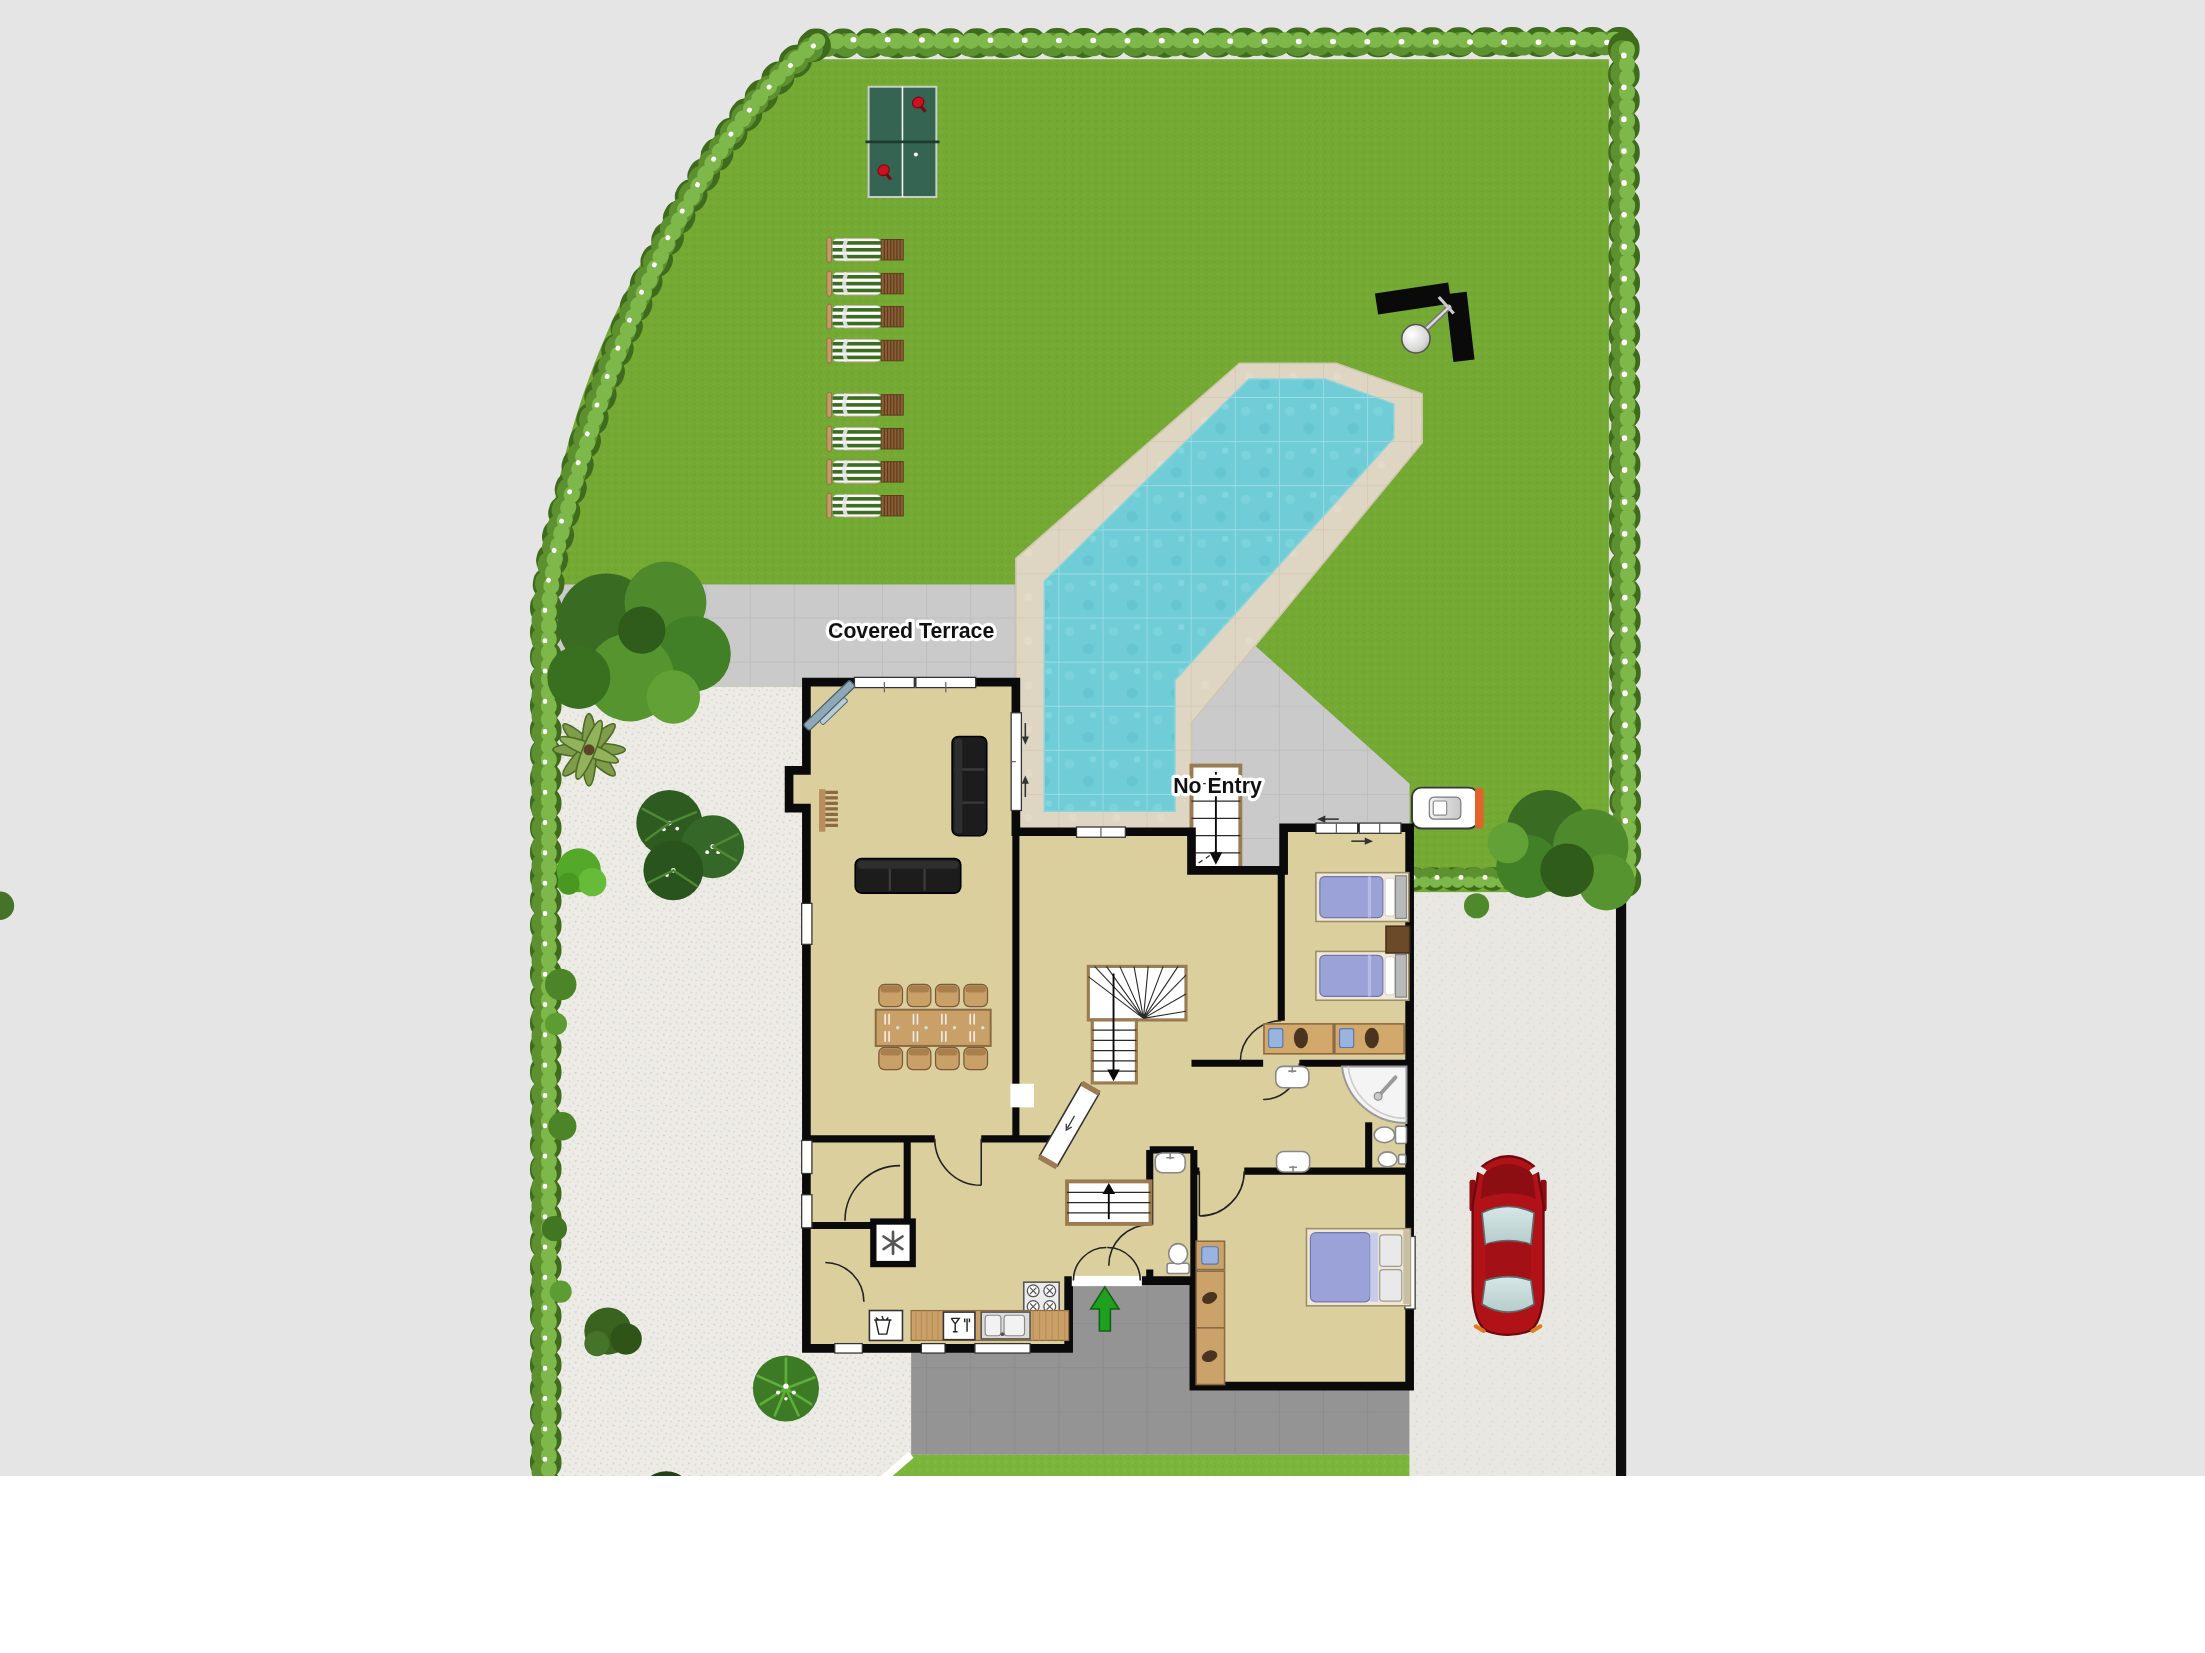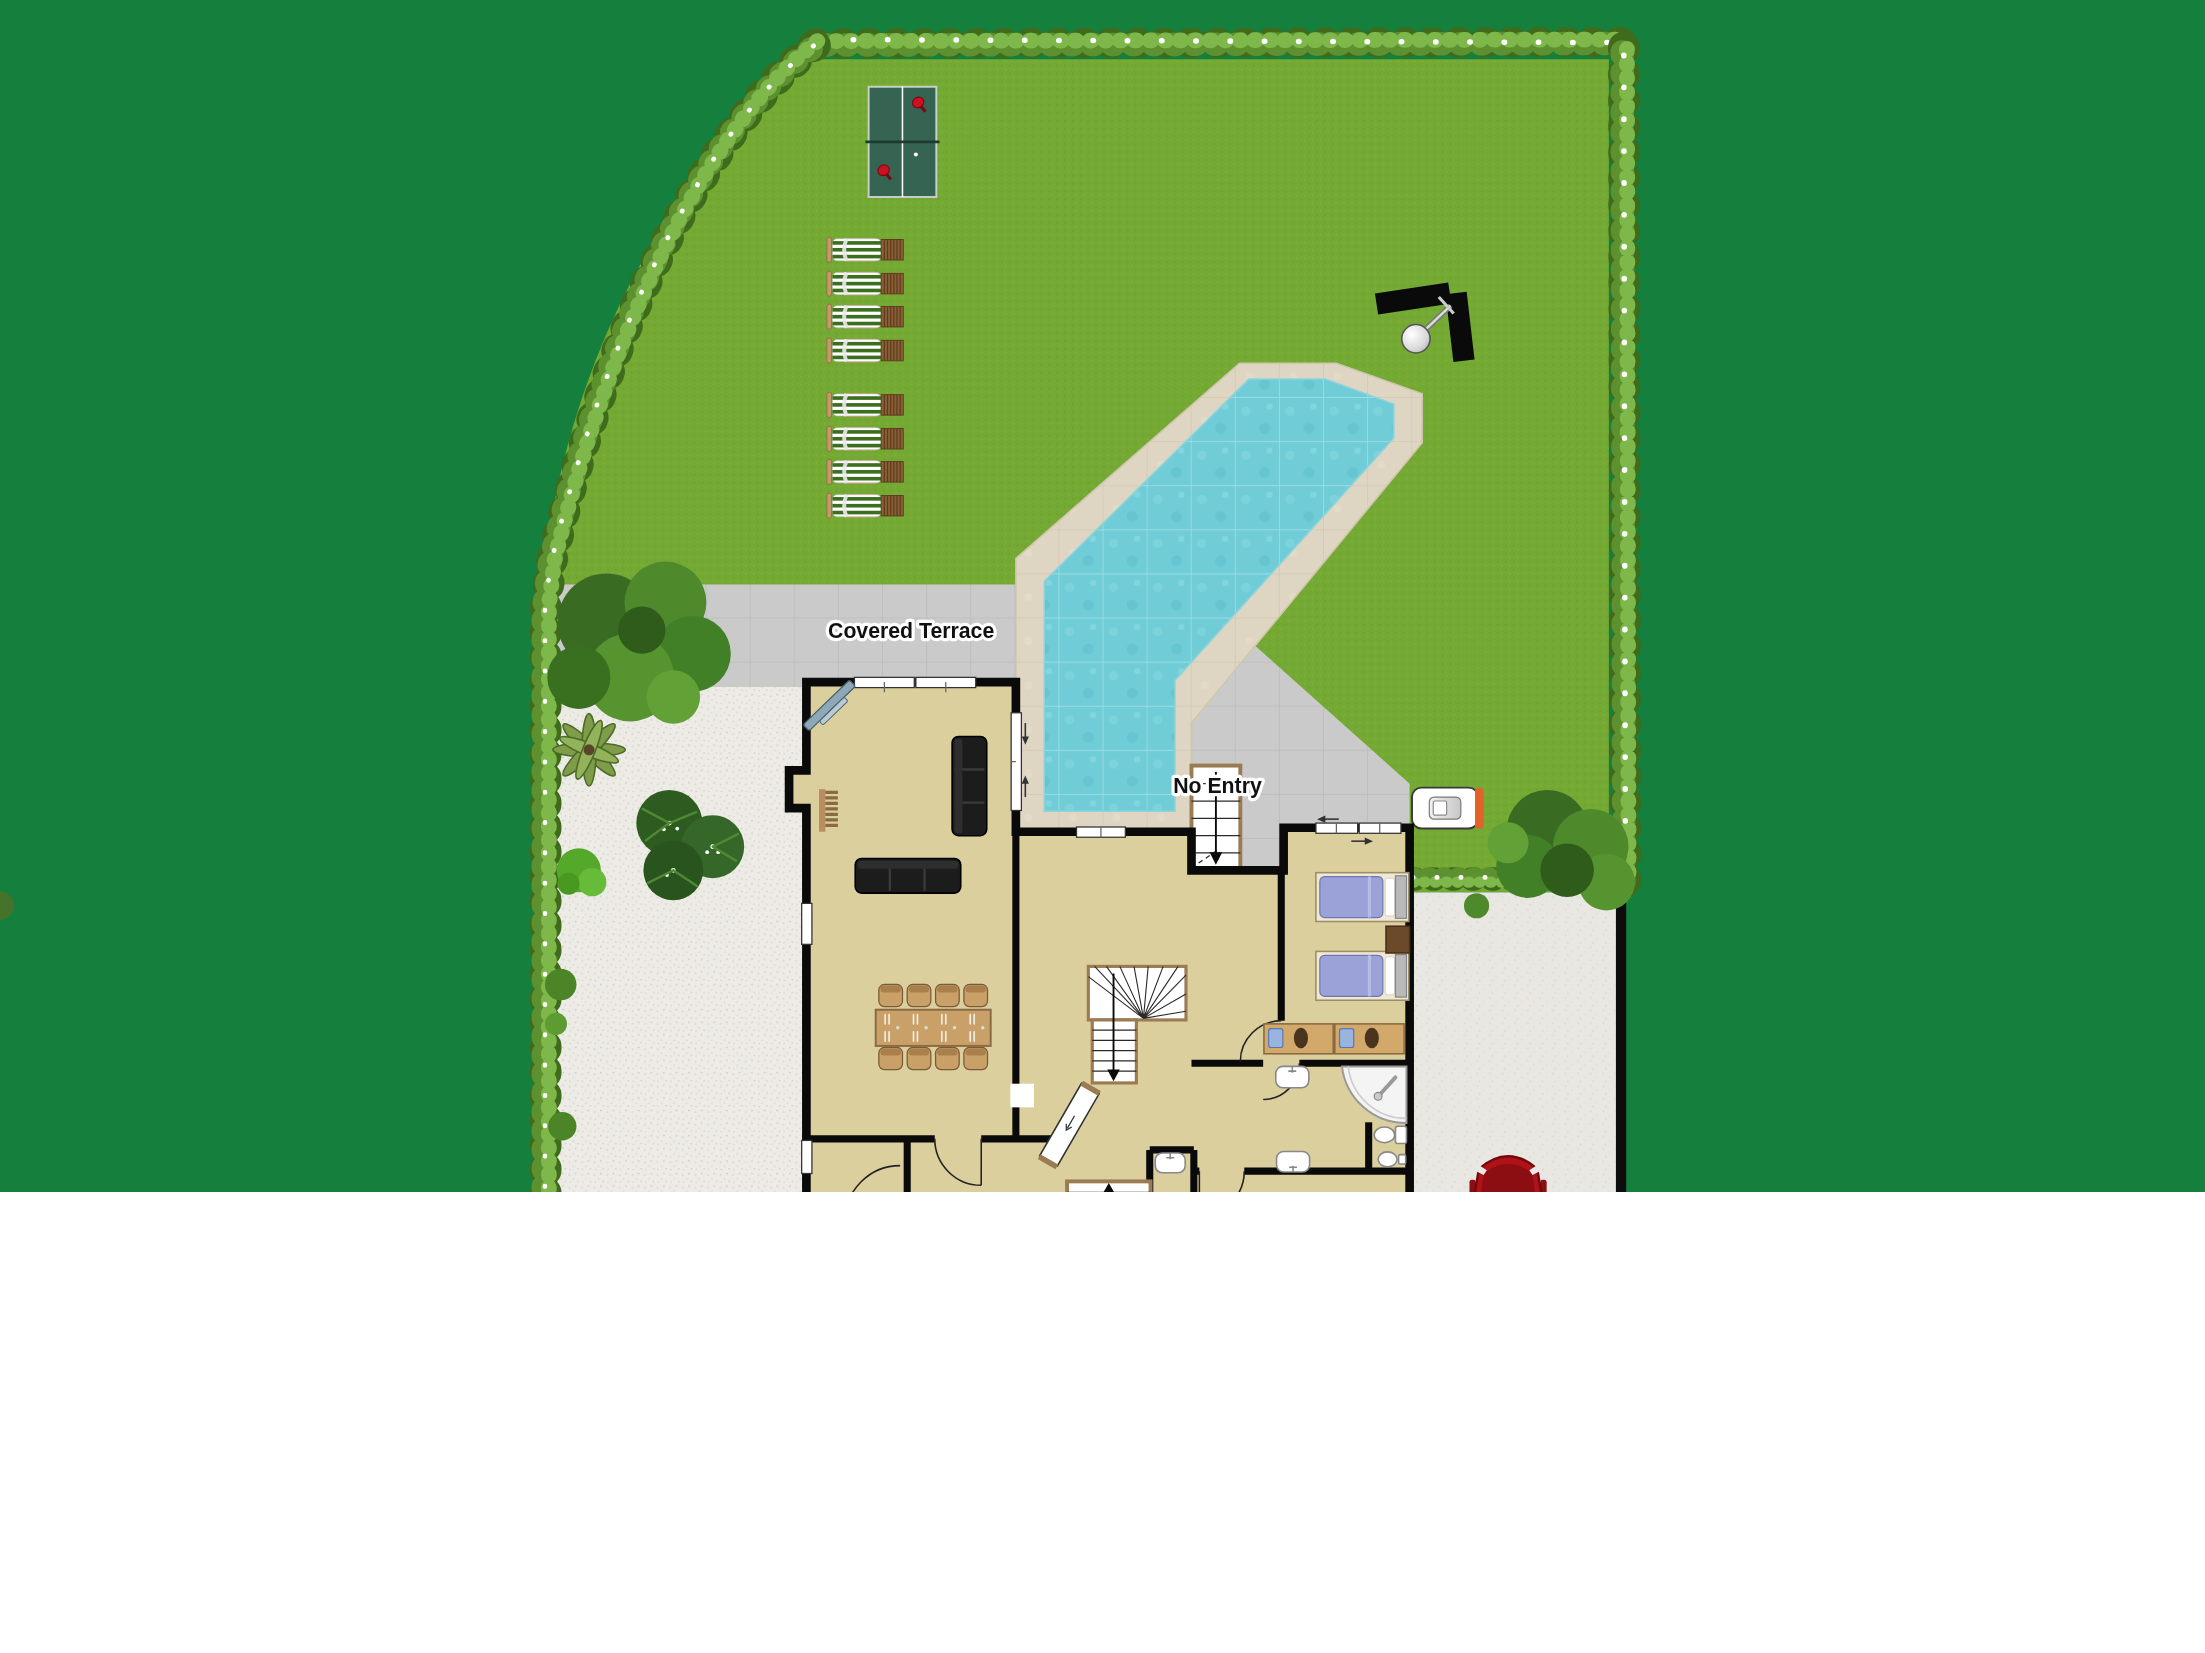--- a/index.html
+++ b/index.html
@@ -1,16 +1,16 @@
 <!DOCTYPE html>
 <html style="font-size:12.6px"><head>
 <meta charset="utf-8">
 <style>
   html,body{margin:0;padding:0;background:#ffffff;}
-  .stage{position:relative;width:2205px;height:1192px;background:#15803d;overflow:hidden;
+  .stage{position:relative;width:2205px;height:1476px;background:#e5e5e5;overflow:hidden;
          font-family:"Liberation Sans", sans-serif;text-decoration:underline;}
   svg{position:absolute;left:0;top:0;}
   text.plan-label{font-family:"Liberation Sans", sans-serif;font-weight:bold;fill:#111;
                   paint-order:stroke;stroke:#ffffff;stroke-width:8;stroke-linejoin:round;}
 </style>
 </head>
 <body>
 
 <div class="stage">
 <svg width="2205" height="1654" viewBox="0 0 2800 2100">

